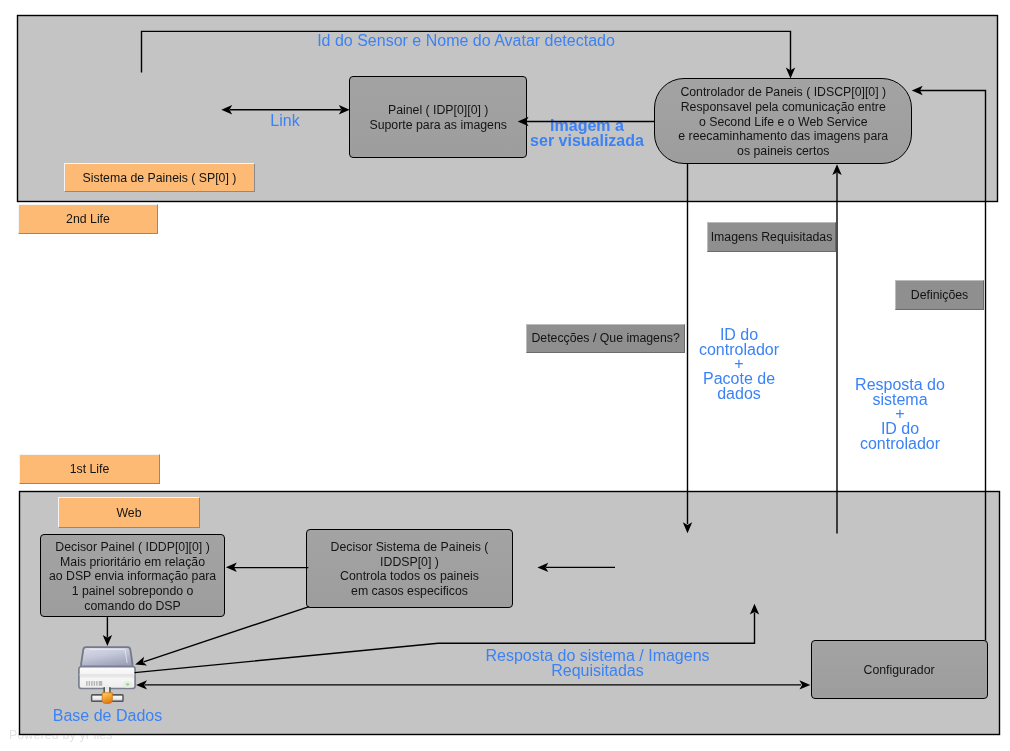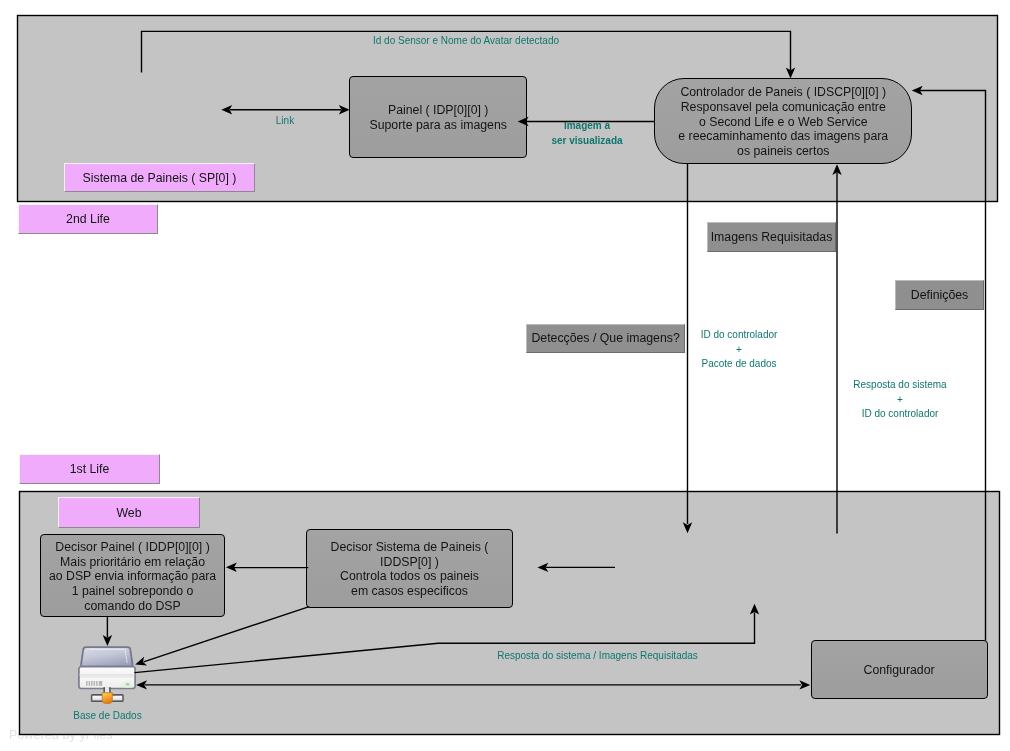--- a/index.html
+++ b/index.html
@@ -12,33 +12,33 @@
   .grp{position:absolute;background:#c4c4c4;box-sizing:border-box;}
   svg.frames{position:absolute;left:0;top:0;width:1010px;height:751px;pointer-events:none;}
   svg.frames rect{fill:none;stroke:#000;stroke-width:1.4px;}
 
   .node{position:absolute;box-sizing:border-box;border:1.2px solid #000;border-radius:4px;
         background:linear-gradient(180deg,#a3a3a3 0%,#9d9d9d 100%);
         display:flex;align-items:center;justify-content:center;
         text-align:center;color:#141414;font-size:12.3px;line-height:14.65px;
         white-space:pre-line;padding-top:2px;}
 
-  .tag{position:absolute;box-sizing:border-box;background:#f0abfc;
+  .tag{position:absolute;box-sizing:border-box;background:#fdba74;
        display:flex;align-items:center;justify-content:center;
        color:#141414;font-size:12.3px;
        border-top:1px solid #f4f4f4;border-left:1px solid #f4f4f4;
        border-right:1px solid #8a8a8a;border-bottom:1px solid #8a8a8a;}
 
   .elab{position:absolute;box-sizing:border-box;background:#8f8f8f;
         display:flex;align-items:center;justify-content:center;
         color:#131313;font-size:12.3px;
         border-top:1px solid #bcbcbc;border-left:1px solid #bcbcbc;
         border-right:1px solid #6b6b6b;border-bottom:1px solid #6b6b6b;}
 
-  .plain{position:absolute;color:#0f766e;font-size:10px;line-height:14.7px;
+  .plain{position:absolute;color:#3b82f6;font-size:16px;line-height:14.7px;
          text-align:center;white-space:pre-line;}
   .plain.left{text-align:left;}
 
   svg.edges{position:absolute;left:0;top:0;width:1010px;height:751px;overflow:visible;
             pointer-events:none;}
   svg.edges path,svg.edges line,svg.edges polyline{fill:none;stroke:#000;stroke-width:1.4px;
     shape-rendering:geometricPrecision;}
   svg.edges polygon.ah{fill:#000;stroke:none;}
 
   .wm{position:absolute;color:#e3e3e3;font-size:12.4px;letter-spacing:0.15px;

